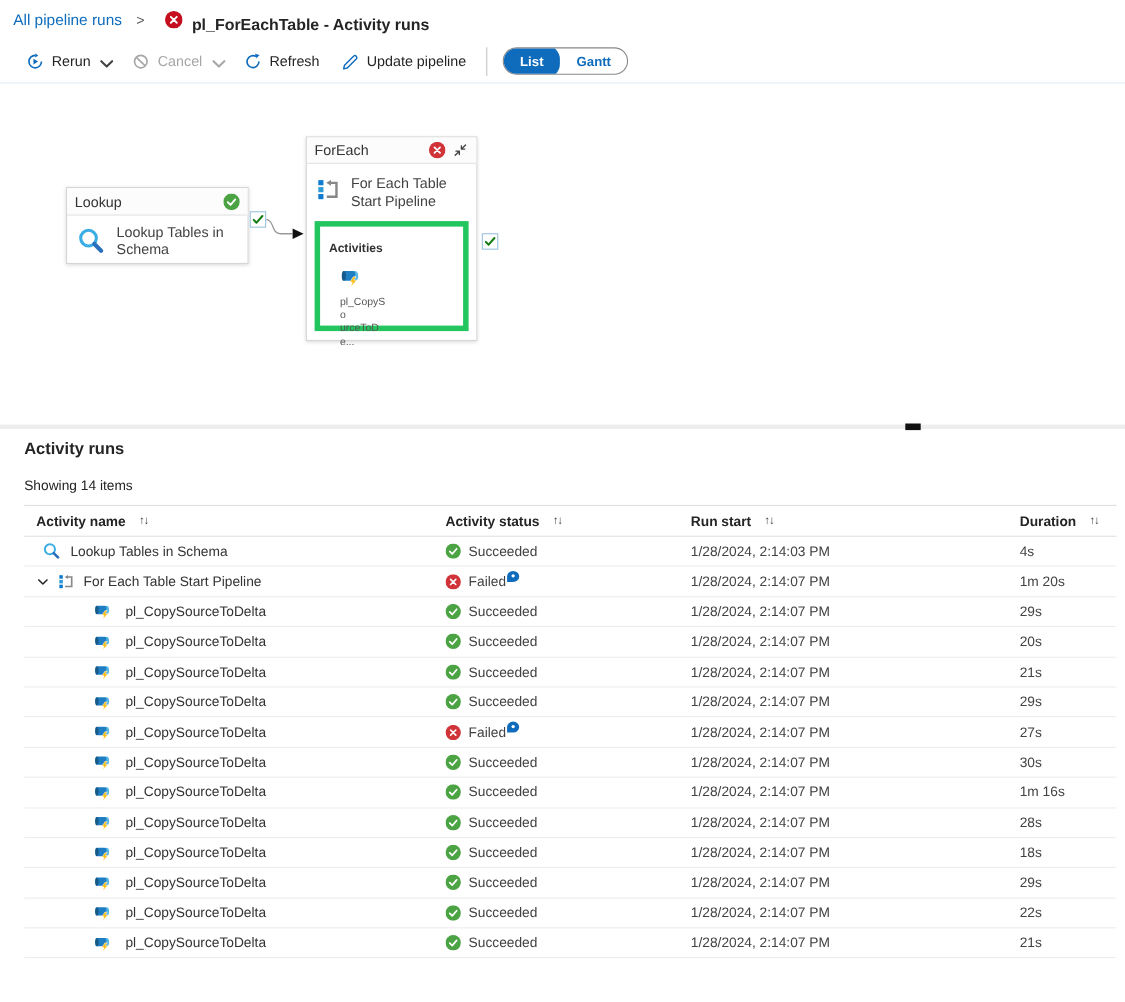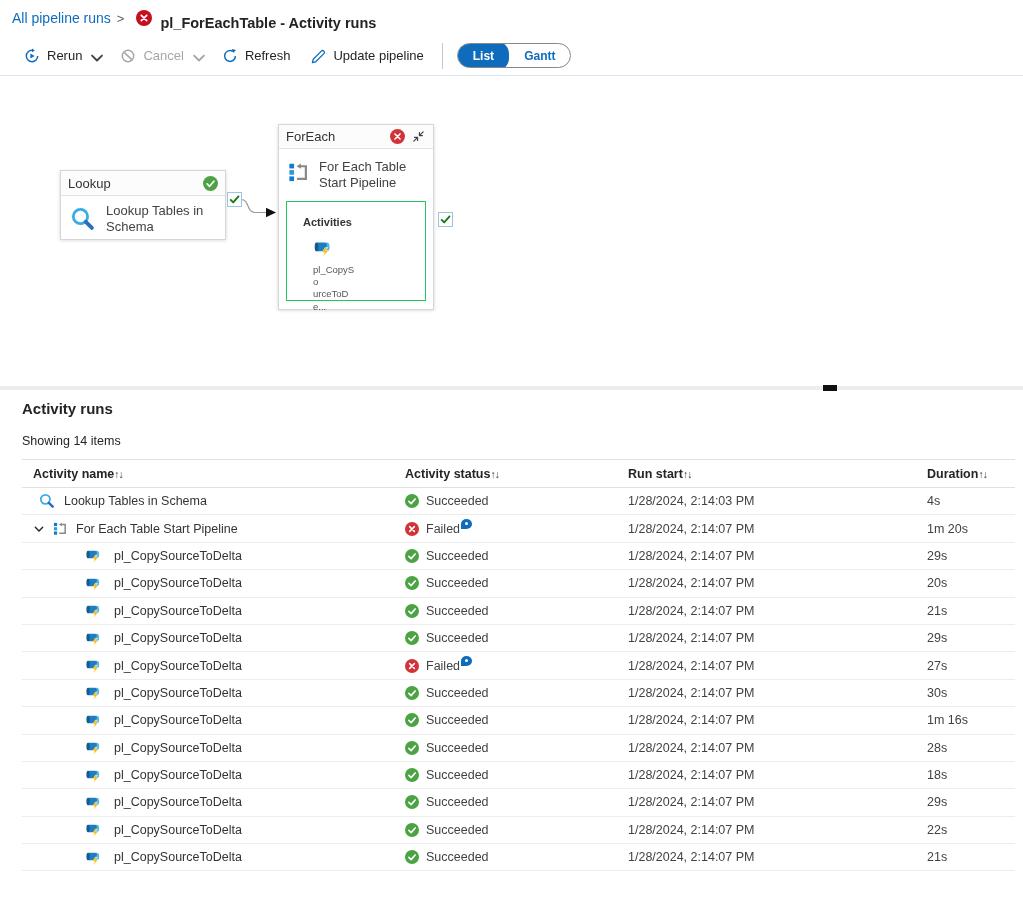--- a/index.html
+++ b/index.html
@@ -1,21 +1,21 @@
 <!DOCTYPE html>
 <html><head>
 <meta charset="utf-8">
 <style>
   * { margin:0; padding:0; box-sizing:border-box; }
   html,body { background:#fff; }
   body { font-family:"Liberation Sans", sans-serif; color:#242424; }
   .page { position:relative; width:1023px; height:911px; background:#fff; overflow:hidden; }
 
   
-  .breadcrumb { height:36px; display:flex; align-items:center; padding-left:12px; gap:6px; }
+  .breadcrumb { height:36px; display:flex; align-items:center; padding-left:12px; gap:13px; }
   .crumb-link { color:#0f6cbd; font-size:14px; cursor:pointer; }
   .crumb-sep { color:#616161; font-size:13px; }
   .crumb-title { display:flex; align-items:center; gap:8px; margin-left:6px; }
   .crumb-title .t { font-size:14.5px; font-weight:700; color:#242424;margin-top:10px; }
 
   .badge { display:inline-flex; width:16px; height:16px; flex:none; }
   .badge svg { width:100%; height:100%; }
 
   
   .toolbar { height:40px; display:flex; align-items:center; padding-left:14px; border-bottom:1px solid #d9e7f4; }
@@ -44,21 +44,21 @@
   .search-glyph { width:28px; height:28px; flex:none; }
   .node-body .nb-name { font-size:13px; color:#424242; line-height:1.25; }
 
   .foreach-node { left:278px; top:48px; width:156px; height:186px; }
   .foreach-node .node-head { height:24px; }
   .collapse-icon { width:15px; height:15px; color:#424242; cursor:pointer; flex:none; }
   .fe-body { padding:8px 7px 0 7px; }
   .fe-title-row { display:flex; gap:9px; align-items:flex-start; padding:2px 2px 0 2px; }
   .foreach-glyph { width:22px; height:22px; flex:none; margin-top:2px; }
   .fe-title { font-size:13px; color:#424242; line-height:1.25; }
-  .fe-activities { margin-top:9px; border:1px solid #22c55e; height:100px; padding:8px 16px; }
+  .fe-activities { margin-top:9px; border:5px solid #22c55e; height:100px; padding:8px 8px; }
   .fe-activities .act-label { font-size:11px; font-weight:700; color:#333; margin-top:6px; }
   .pipe-glyph { width:20px; height:20px; }
   .fe-act-item { margin-top:10px; margin-left:10px; width:46px; text-align:left; cursor:pointer; }
   .fe-act-name { font-size:9.5px; color:#555; line-height:1.3; margin-top:2px; word-break:break-all; }
 
   .cbox { position:absolute; width:15px; height:15px; background:#fff; border:1px solid #9cc3e0; display:flex; align-items:center; justify-content:center; cursor:pointer; }
   .cbox svg { width:11px; height:11px; }
 
   .wires { position:absolute; left:0; top:0; width:100%; height:100%; pointer-events:none; }
 
@@ -70,21 +70,21 @@
   .section { padding:10px 8px 0 22px; }
   .sec-title { font-size:15px; font-weight:700; color:#242424; }
   .filters { display:flex; gap:26px; margin-top:13px; }
   .filter { display:flex; align-items:center; gap:7px; font-size:12.5px; font-weight:700; color:#242424; cursor:pointer; }
   .filter .chev { width:10px; height:10px; color:#424242; }
   .showing { margin-top:17px; font-size:12.5px; color:#242424; }
 
   .grid { margin-top:11px; width:993px; }
   .grow { display:grid; grid-template-columns:383px 223px 299px 1fr; align-items:center; }
   .ghead { height:29px; border-top:1px solid #e0e0e0; border-bottom:1px solid #e0e0e0; }
-  .hcell { display:flex; align-items:center; gap:0; font-size:12.5px; font-weight:700; color:#242424; cursor:pointer; }
+  .hcell { display:flex; gap:12px; font-size:12.5px; font-weight:700; color:#242424; cursor:pointer; }
   .hcell.first { padding-left:11px; }
   .sort { font-size:10.5px; color:#424242; font-weight:400; letter-spacing:-1px; }
   .rrow { height:27.4px; border-bottom:1px solid #ededed; }
   .cell { font-size:12.5px; color:#424242; display:flex; align-items:center; min-width:0; }
   .cell-name { gap:8px; white-space:nowrap; overflow:hidden; }
   .cell-name .nm { color:#333; }
   .indent-root { padding-left:16px; }
   .indent-root.has-chevron { padding-left:11px; }
   .indent-child { padding-left:63px;gap:12px; }
   .row-chev { width:12px; height:12px; color:#242424; cursor:pointer; flex:none; }

